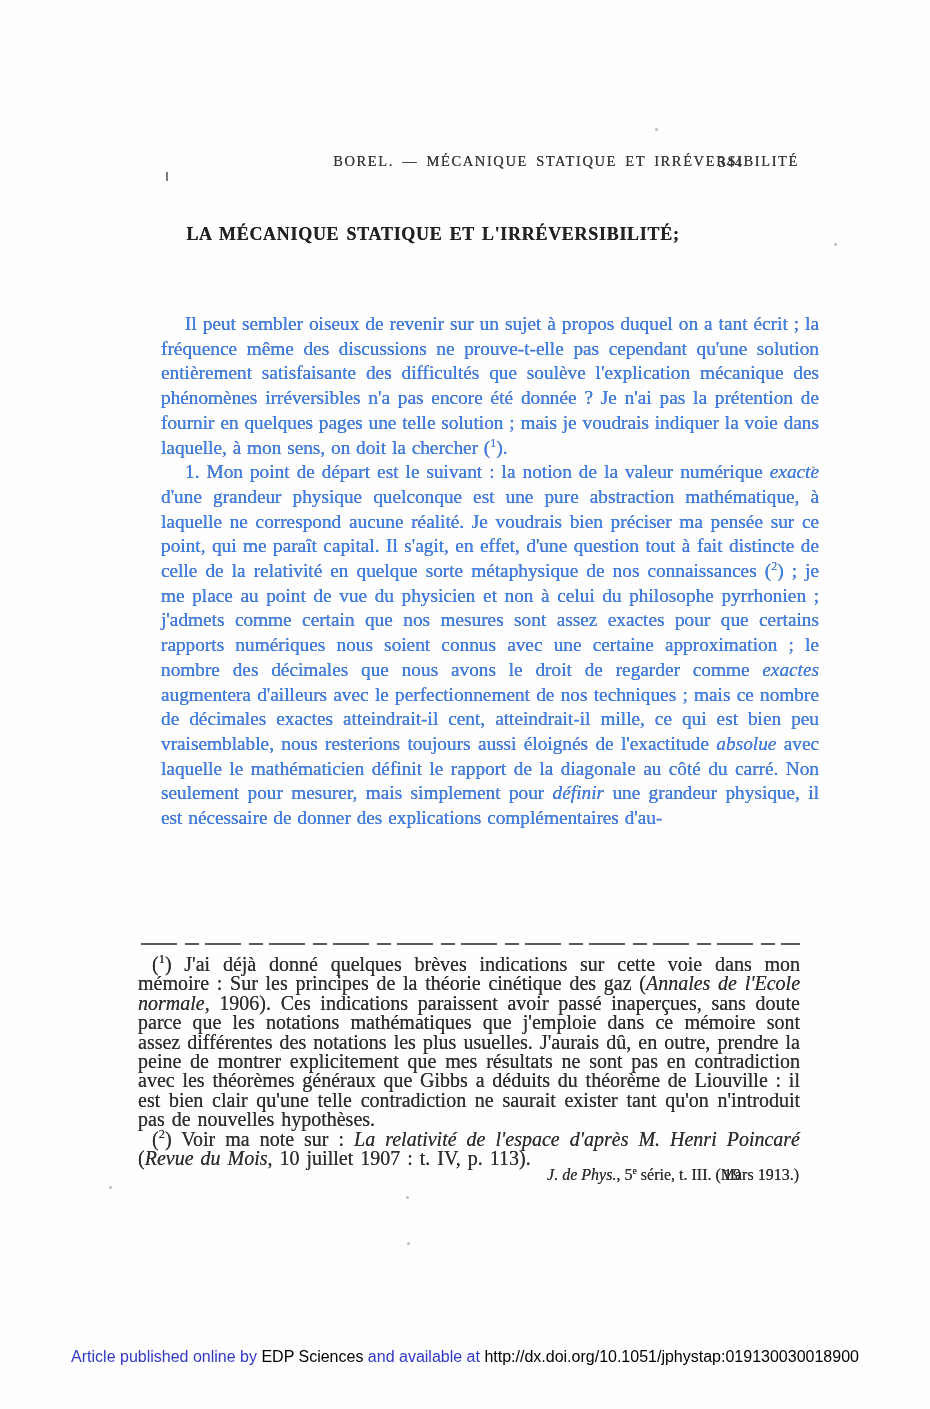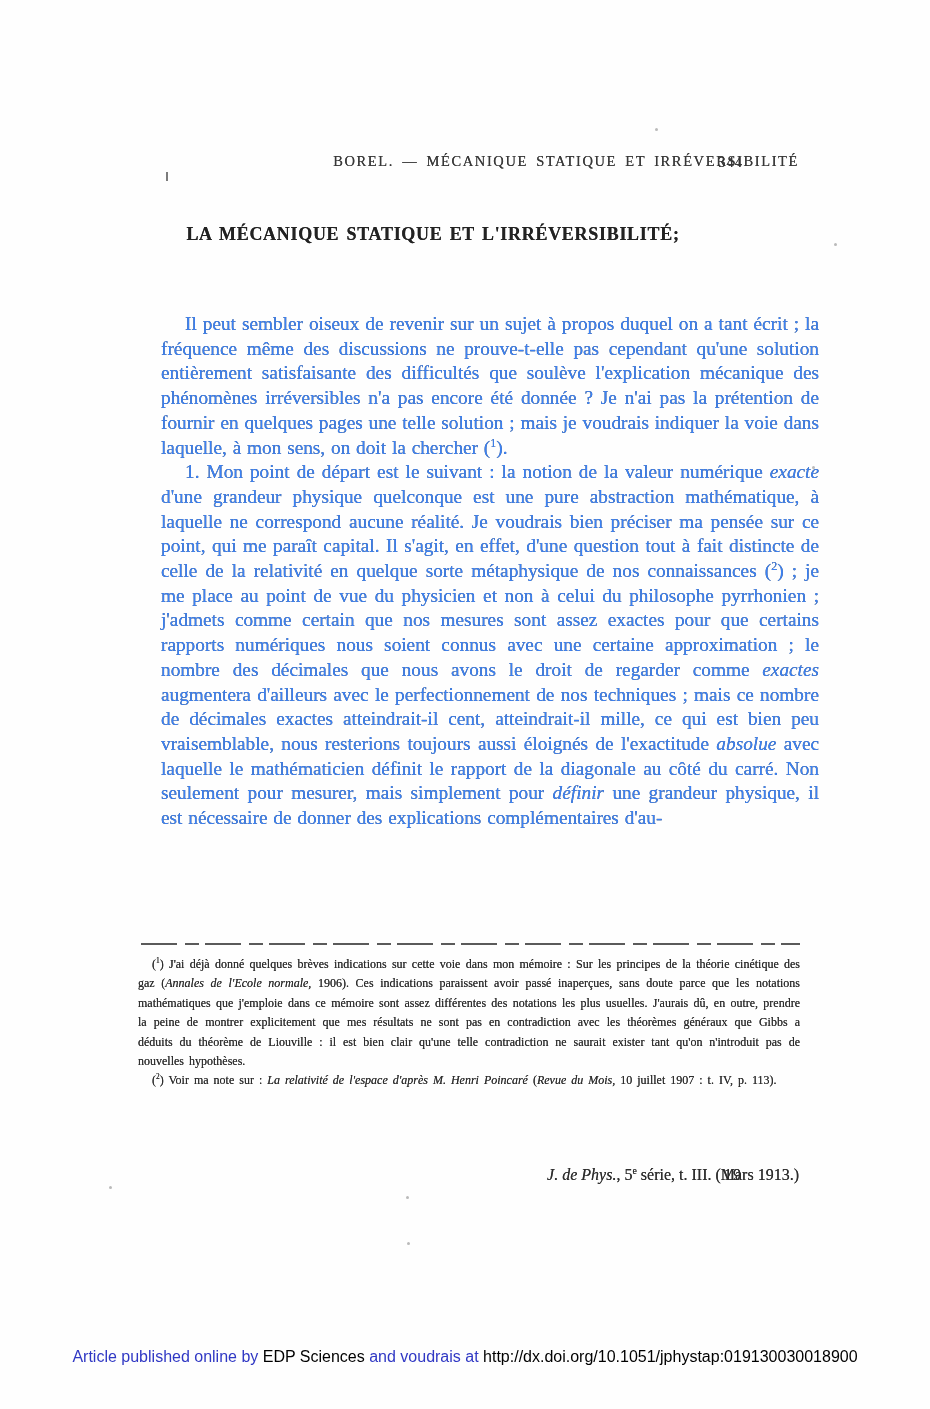--- a/index.html
+++ b/index.html
@@ -62,21 +62,21 @@
     background: repeating-linear-gradient(90deg,
       #3d3d3d 0px, #3d3d3d 36px,
       transparent 36px, transparent 44px,
       #3d3d3d 44px, #3d3d3d 58px,
       transparent 58px, transparent 64px);
     opacity: 0.85;
   }
 
   .footnotes {
     position: absolute; top: 955px; left: 138px; width: 662px;
-    font-size: 12px; line-height: 19.4px;
+    font-size: 20px; line-height: 19.4px;
     text-align: justify; word-spacing: 2px;
     color: #2e2e2e;
   }
   .fn { margin: 0; text-indent: 14px; }
 
   .colophon {
     position: absolute; top: 1166px; left: 141px; width: 658px;
     font-size: 16px; color: #2d2d2d;
   }
   .colophon .citation { margin-left: 22px; }
@@ -117,21 +117,21 @@
     <p class="fn"><span>(</span><sup>1</sup><span>) J'ai déjà donné quelques brèves indications sur cette voie dans mon mémoire : Sur les principes de la théorie cinétique des gaz (</span><span style="font-style: italic;">Annales de l'Ecole normale</span><span>, 1906). Ces indications paraissent avoir passé inaperçues, sans doute parce que les notations mathématiques que j'emploie dans ce mémoire sont assez différentes des notations les plus usuelles. J'aurais dû, en outre, prendre la peine de montrer explicitement que mes résultats ne sont pas en contradiction avec les théorèmes généraux que Gibbs a déduits du théorème de Liouville : il est bien clair qu'une telle contradiction ne saurait exister tant qu'on n'introduit pas de nouvelles hypothèses.</span></p>
     <p class="fn"><span>(</span><sup>2</sup><span>) Voir ma note sur : </span><span style="font-style: italic;">La relativité de l'espace d'après M. Henri Poincaré</span><span> (</span><span style="font-style: italic; font-family: Liberation Serif, serif;">Revue du Mois</span><span>, 10 juillet 1907 : t. IV, p. 113).</span></p>
   </div>
 
   <div class="colophon ink">
     <span class="citation"><span style="font-style: italic;">J. de Phys.</span><span>, 5</span><sup>e</sup><span> série, t. III. (Mars 1913.)</span></span>
     <span class="signature">19</span>
   </div>
 
   <div class="edp-bar">
-    <span>Article published online by </span><a class="link">EDP Sciences</a><span> and voudrais at </span><a class="link">http://dx.doi.org/10.1051/jphystap:019130030018900</a>
+    <span>Article published online by </span><a class="link">EDP Sciences</a><span> and available at </span><a class="link">http://dx.doi.org/10.1051/jphystap:019130030018900</a>
   </div>
 
   <div class="speck" style="left:655px; top:128px; width:3px; height:3px;"></div>
   <div class="speck" style="left:834px; top:243px; width:3px; height:3px;"></div>
   <div class="speck" style="left:812px; top:466px; width:3px; height:3px;"></div>
   <div class="speck" style="left:109px; top:1186px; width:3px; height:3px;"></div>
   <div class="speck" style="left:406px; top:1196px; width:3px; height:3px;"></div>
   <div class="speck" style="left:407px; top:1242px; width:3px; height:3px;"></div>
 
 </div>

